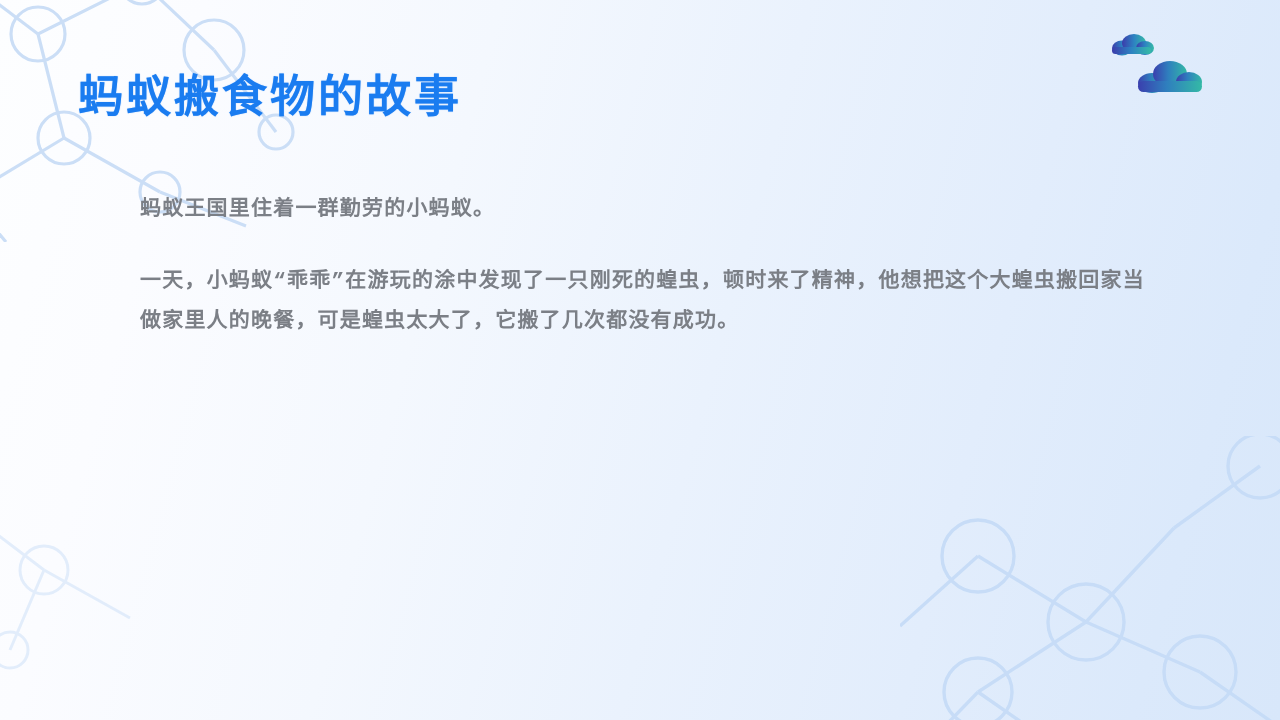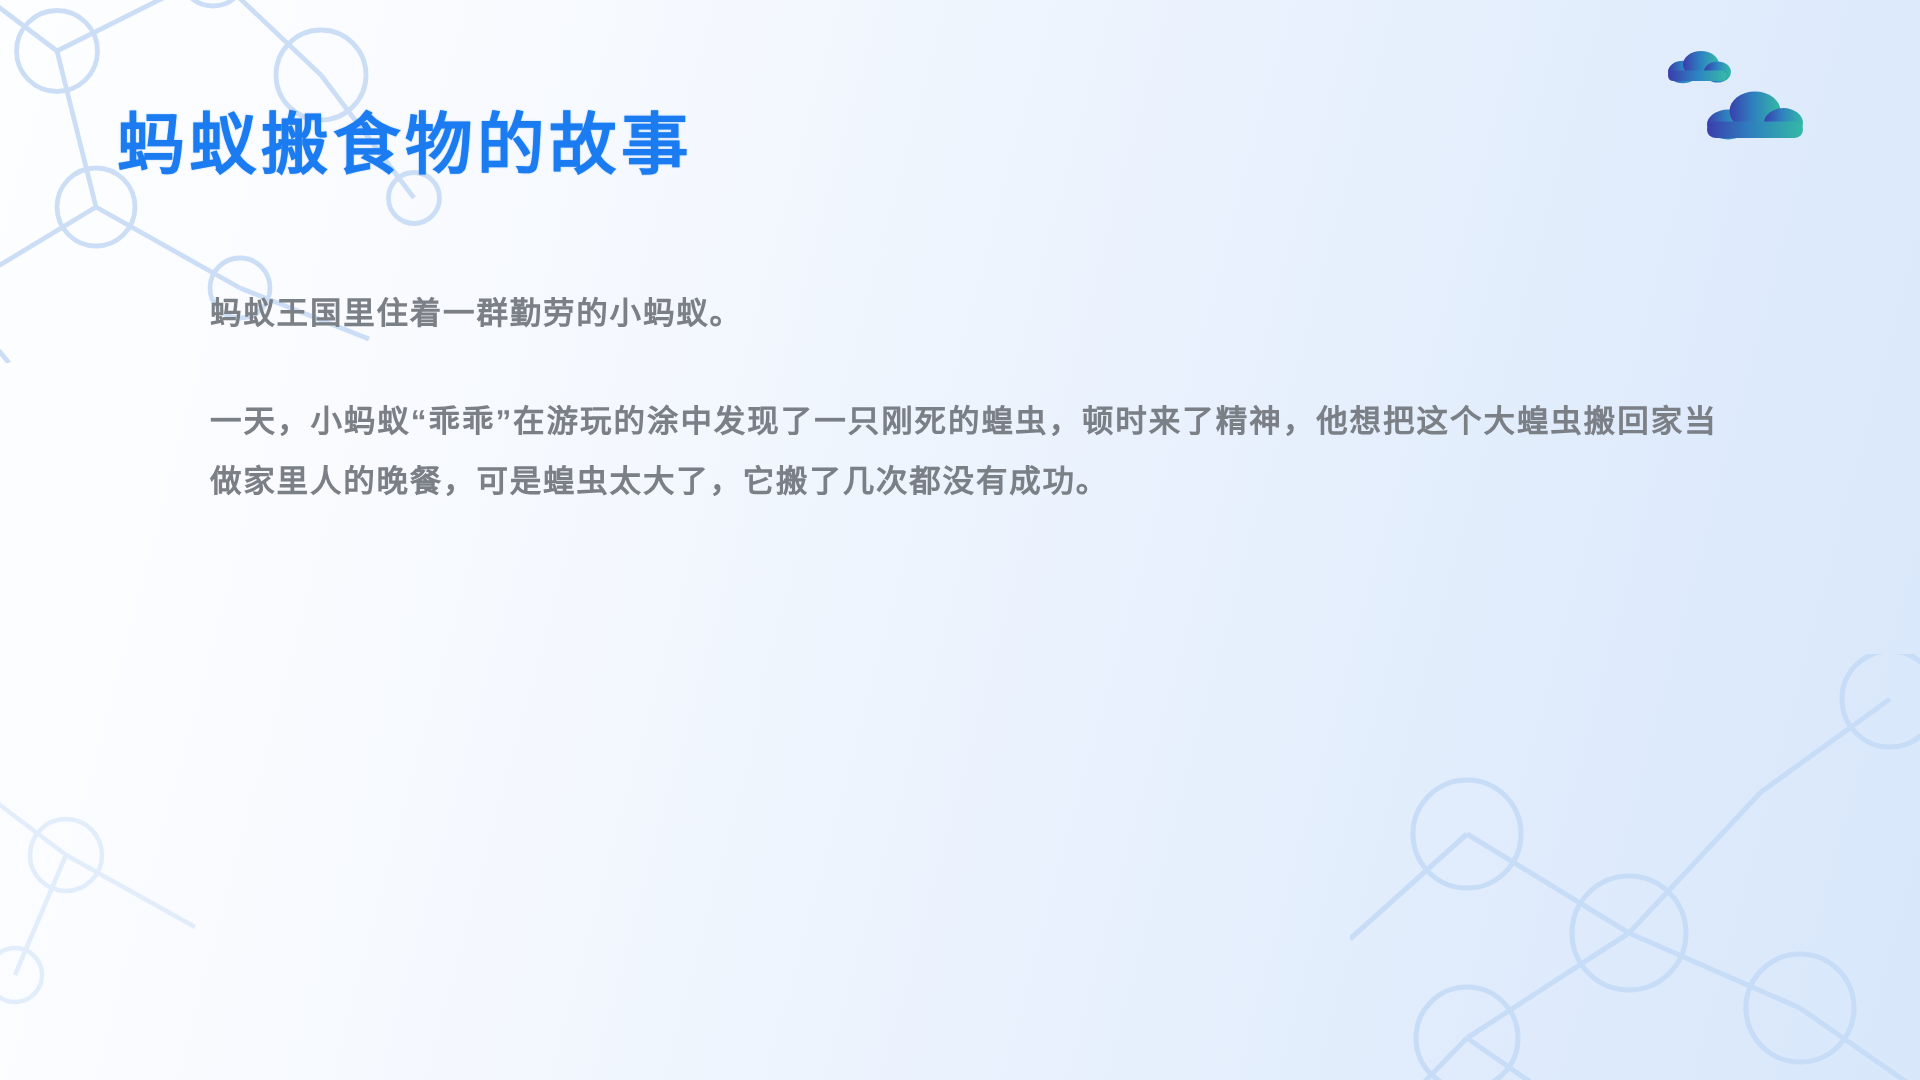--- a/index.html
+++ b/index.html
@@ -91,21 +91,21 @@
     width: 1005px;
   }
   .para {
     margin: 0 0 25px 0;
     font-size: 21px;
     line-height: 40px;
     font-weight: bold;
     color: #7b7f86;
     letter-spacing: 1.2px;
     text-align: justify;
-    font-family: Liberation Sans, sans-serif;
+    font-family: Liberation Mono, monospace;
   }
   .para:last-child {
     margin-bottom: 0;
   }
   .para-1 { margin-bottom: 32px; }
   .para-2 { margin-bottom: 28px; }
 </style>
 </head>
 <body>
 

